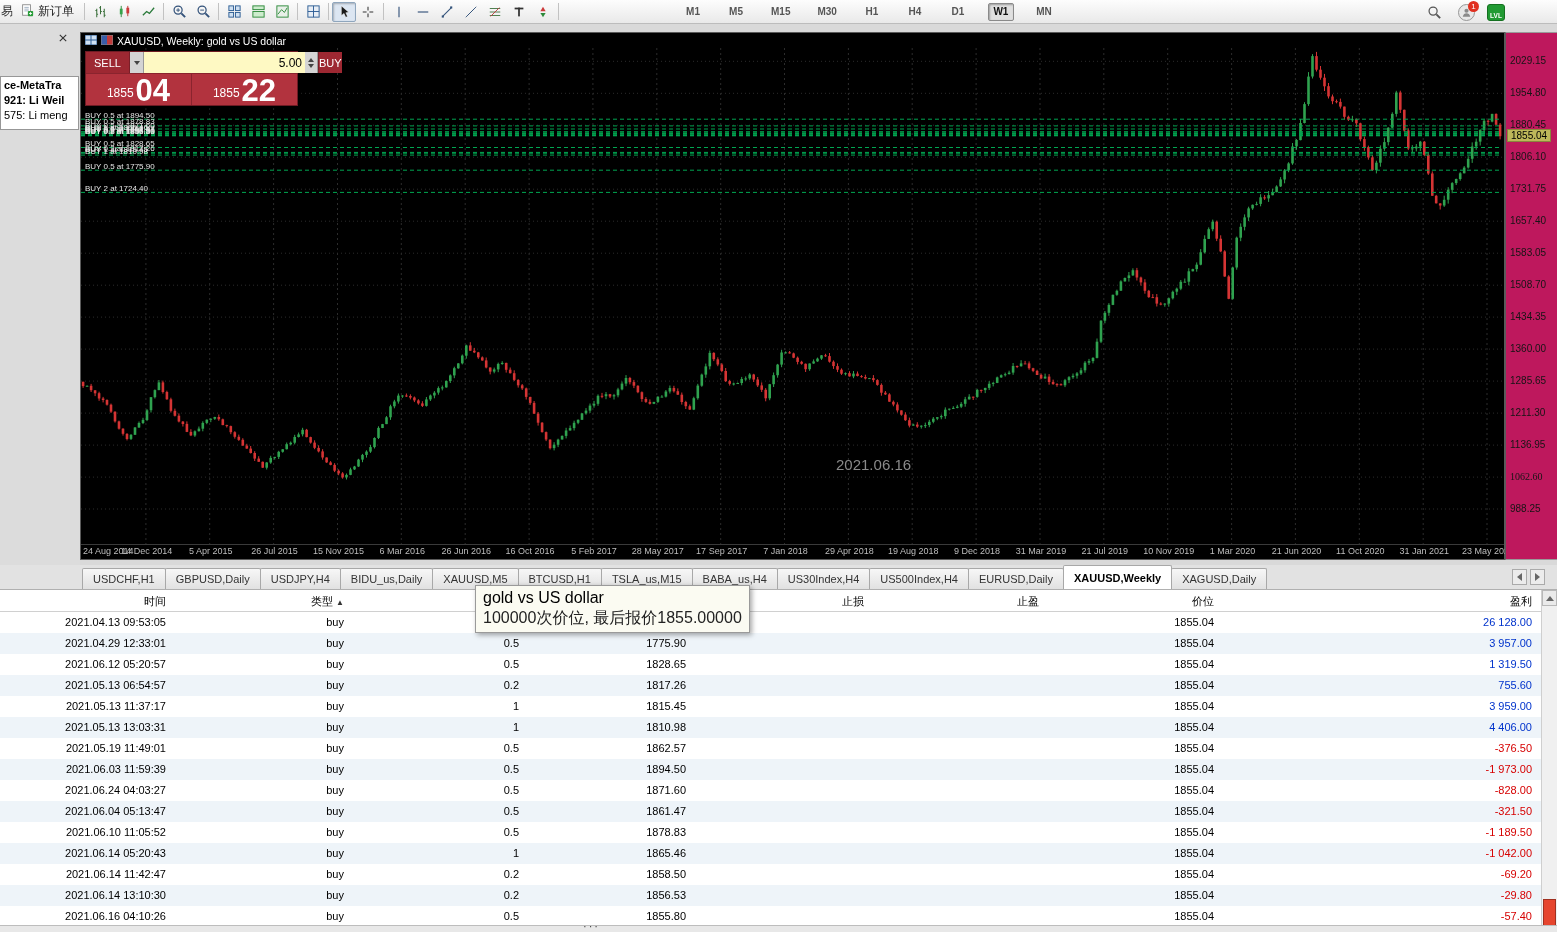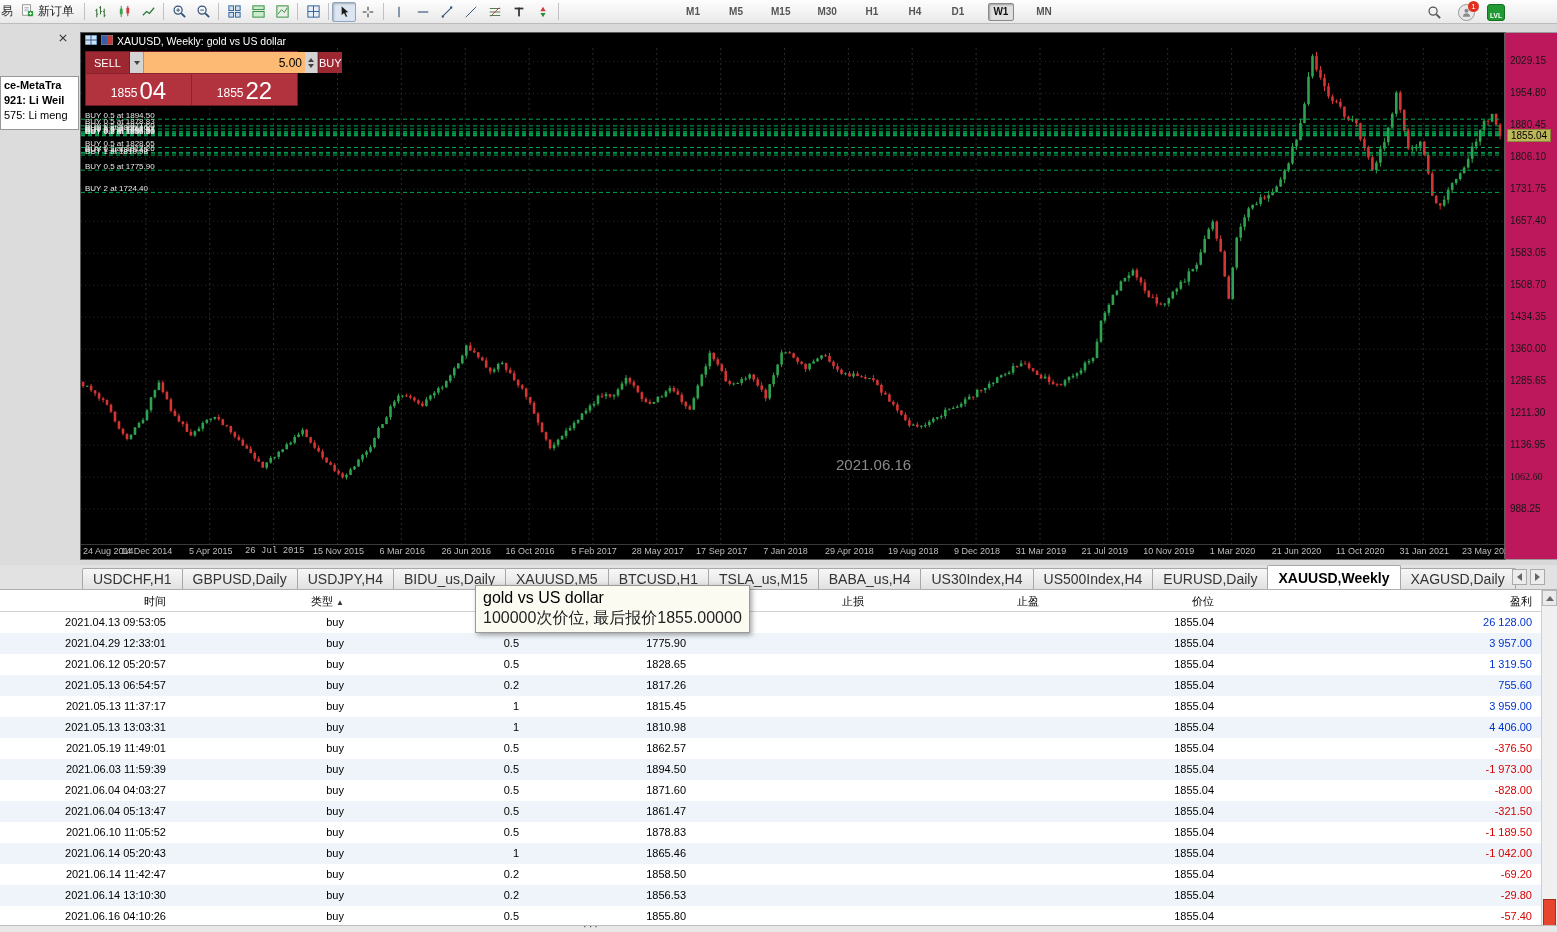--- a/index.html
+++ b/index.html
@@ -45,34 +45,34 @@
 .price-tag{position:absolute;left:1px;padding:0 3px;font-size:10px;background:#bdb75a;color:#000;border:1px solid #8a863c;white-space:nowrap}
 
 
 .trade-panel{position:absolute;left:4px;top:3px;width:213px;border:1px solid #6f1b24;background:#b2333e;box-shadow:2px 2px 5px rgba(0,0,0,.55);z-index:5}
 .tp-row1{display:flex;height:21px}
 .tp-sell,.tp-buy{flex:0 0 44px;background:#9d2832;color:#fff;font-size:11px;display:flex;align-items:center;justify-content:center;cursor:pointer}
 .tp-sell{border-right:1px solid #7a1f28}
 .tp-buy{border-left:1px solid #7a1f28;flex:1}
 .tp-dd{flex:0 0 14px;background:#d4d4d4;border-right:1px solid #9a9a9a;display:flex;align-items:center;justify-content:center}
 .tp-dd i{width:0;height:0;border-left:3px solid transparent;border-right:3px solid transparent;border-top:4px solid #444}
-.tp-vol{flex:0 0 84px;background:#fdba74;border:none;text-align:right;font-size:12px;padding:0 3px;font-family:"Liberation Sans",sans-serif}
+.tp-vol{flex:0 0 84px;background:#fef9c3;border:none;text-align:right;font-size:12px;padding:0 3px;font-family:"Liberation Sans",sans-serif}
 .tp-spin{flex:0 0 13px;background:#d4d4d4;display:flex;flex-direction:column;align-items:center;justify-content:center;gap:2px;border-right:1px solid #9a9a9a}
 .tp-spin i{width:0;height:0;border-left:3px solid transparent;border-right:3px solid transparent}
 .tp-spin .up{border-bottom:4px solid #444}
 .tp-spin .dn{border-top:4px solid #444}
 .tp-row2{display:flex;height:32px;border-top:1px solid #8a242e}
 .tp-half{flex:1;color:#fff;display:flex;align-items:flex-end;justify-content:center;padding-bottom:2px;cursor:pointer}
 .tp-half.l{border-right:1px solid #8a242e}
 .tp-main{font-size:12px;margin:0 2px 3px 0}
-.tp-pips{font-size:24px;font-weight:normal;line-height:24px}
+.tp-pips{font-size:31px;font-weight:bold;line-height:24px}
 
 
 .tabs-row{position:absolute;left:0;top:565px;width:1557px;height:25px;background:#e2e2e2;border-bottom:1px solid #b0b0b0;display:flex;align-items:flex-end;padding-left:82px}
-.tab{height:21px;padding:4px 10px;display:flex;align-items:center;font-size:14px;color:#333;background:linear-gradient(#f7f7f7,#e1e1e1);border:1px solid #a8a8a8;border-bottom:none;border-radius:2px 2px 0 0;margin-right:-1px;white-space:nowrap;cursor:pointer}
+.tab{height:21px;padding:4px 10px;display:flex;align-items:center;font-size:11px;color:#333;background:linear-gradient(#f7f7f7,#e1e1e1);border:1px solid #a8a8a8;border-bottom:none;border-radius:2px 2px 0 0;margin-right:-1px;white-space:nowrap;cursor:pointer}
 .tab.active{background:#fff;height:24px;font-weight:bold;color:#000;position:relative;z-index:2}
 .tab-scroll{position:absolute;right:12px;bottom:4px;display:flex;gap:3px}
 .tsc{width:15px;height:16px;background:#ececec;border:1px solid #aaa;display:flex;align-items:center;justify-content:center}
 .tri-l{width:0;height:0;border-top:4px solid transparent;border-bottom:4px solid transparent;border-right:5px solid #666}
 .tri-r{width:0;height:0;border-top:4px solid transparent;border-bottom:4px solid transparent;border-left:5px solid #666}
 
 
 .table-area{position:absolute;left:0;top:590px;width:1557px;height:337px;background:#fff;overflow:hidden}
 .trow{display:grid;grid-template-columns:55px 115px 178px 175px 167px 178px 175px 175px 318px;height:21px;line-height:21px}
 .trow>div{text-align:right;padding-right:4px;overflow:hidden;white-space:nowrap;font-size:11px}
@@ -1094,21 +1094,21 @@
             <span class="tp-main">1855</span>
             <span class="tp-pips">22</span>
           </div>
         </div>
       </div>
     </div>
     <div class="date-axis" id="date-axis">
         <span style="left: 2px; transform: none;">24 Aug 2014</span>
         <span style="left: 65.8652px;">14 Dec 2014</span>
         <span style="left: 129.73px;">5 Apr 2015</span>
-        <span style="left: 193.596px; font-family: Liberation Mono, monospace;">26 Jul 2015</span>
+        <span style="left: 193.596px;">26 Jul 2015</span>
         <span style="left: 257.461px;">15 Nov 2015</span>
         <span style="left: 321.326px;">6 Mar 2016</span>
         <span style="left: 385.191px;">26 Jun 2016</span>
         <span style="left: 449.056px;">16 Oct 2016</span>
         <span style="left: 512.921px;">5 Feb 2017</span>
         <span style="left: 576.787px;">28 May 2017</span>
         <span style="left: 640.652px;">17 Sep 2017</span>
         <span style="left: 704.517px;">7 Jan 2018</span>
         <span style="left: 768.382px;">29 Apr 2018</span>
         <span style="left: 832.247px;">19 Aug 2018</span>
@@ -1265,21 +1265,21 @@
           <div>buy</div>
           <div>0.5</div>
           <div>1894.50</div>
           <div></div>
           <div></div>
           <div>1855.04</div>
           <div class="profit neg">-1 973.00</div>
         </div>
         <div class="trow">
           <div></div>
-          <div>2021.06.04 04:03:27</div>
+          <div>2021.06.24 04:03:27</div>
           <div>buy</div>
           <div>0.5</div>
           <div>1871.60</div>
           <div></div>
           <div></div>
           <div>1855.04</div>
           <div class="profit neg">-828.00</div>
         </div>
         <div class="trow">
           <div></div>

